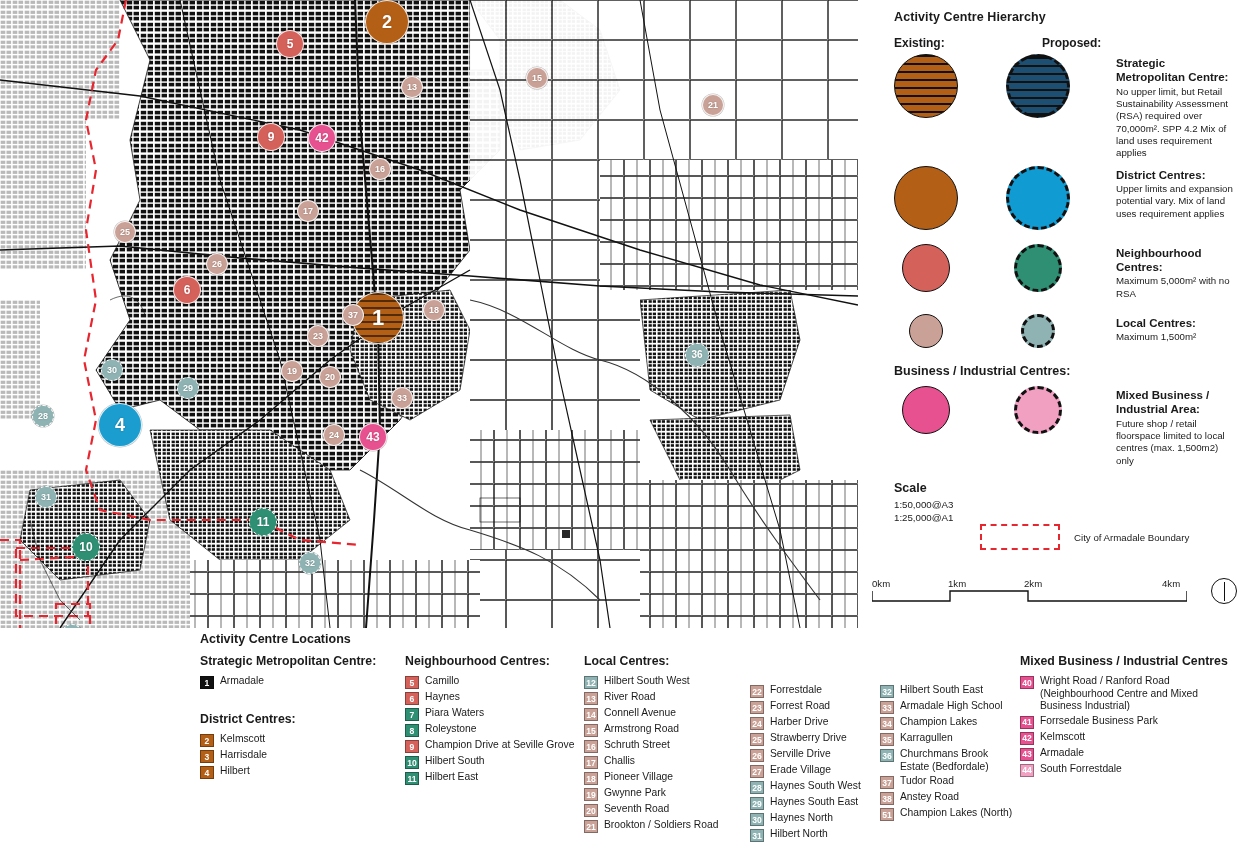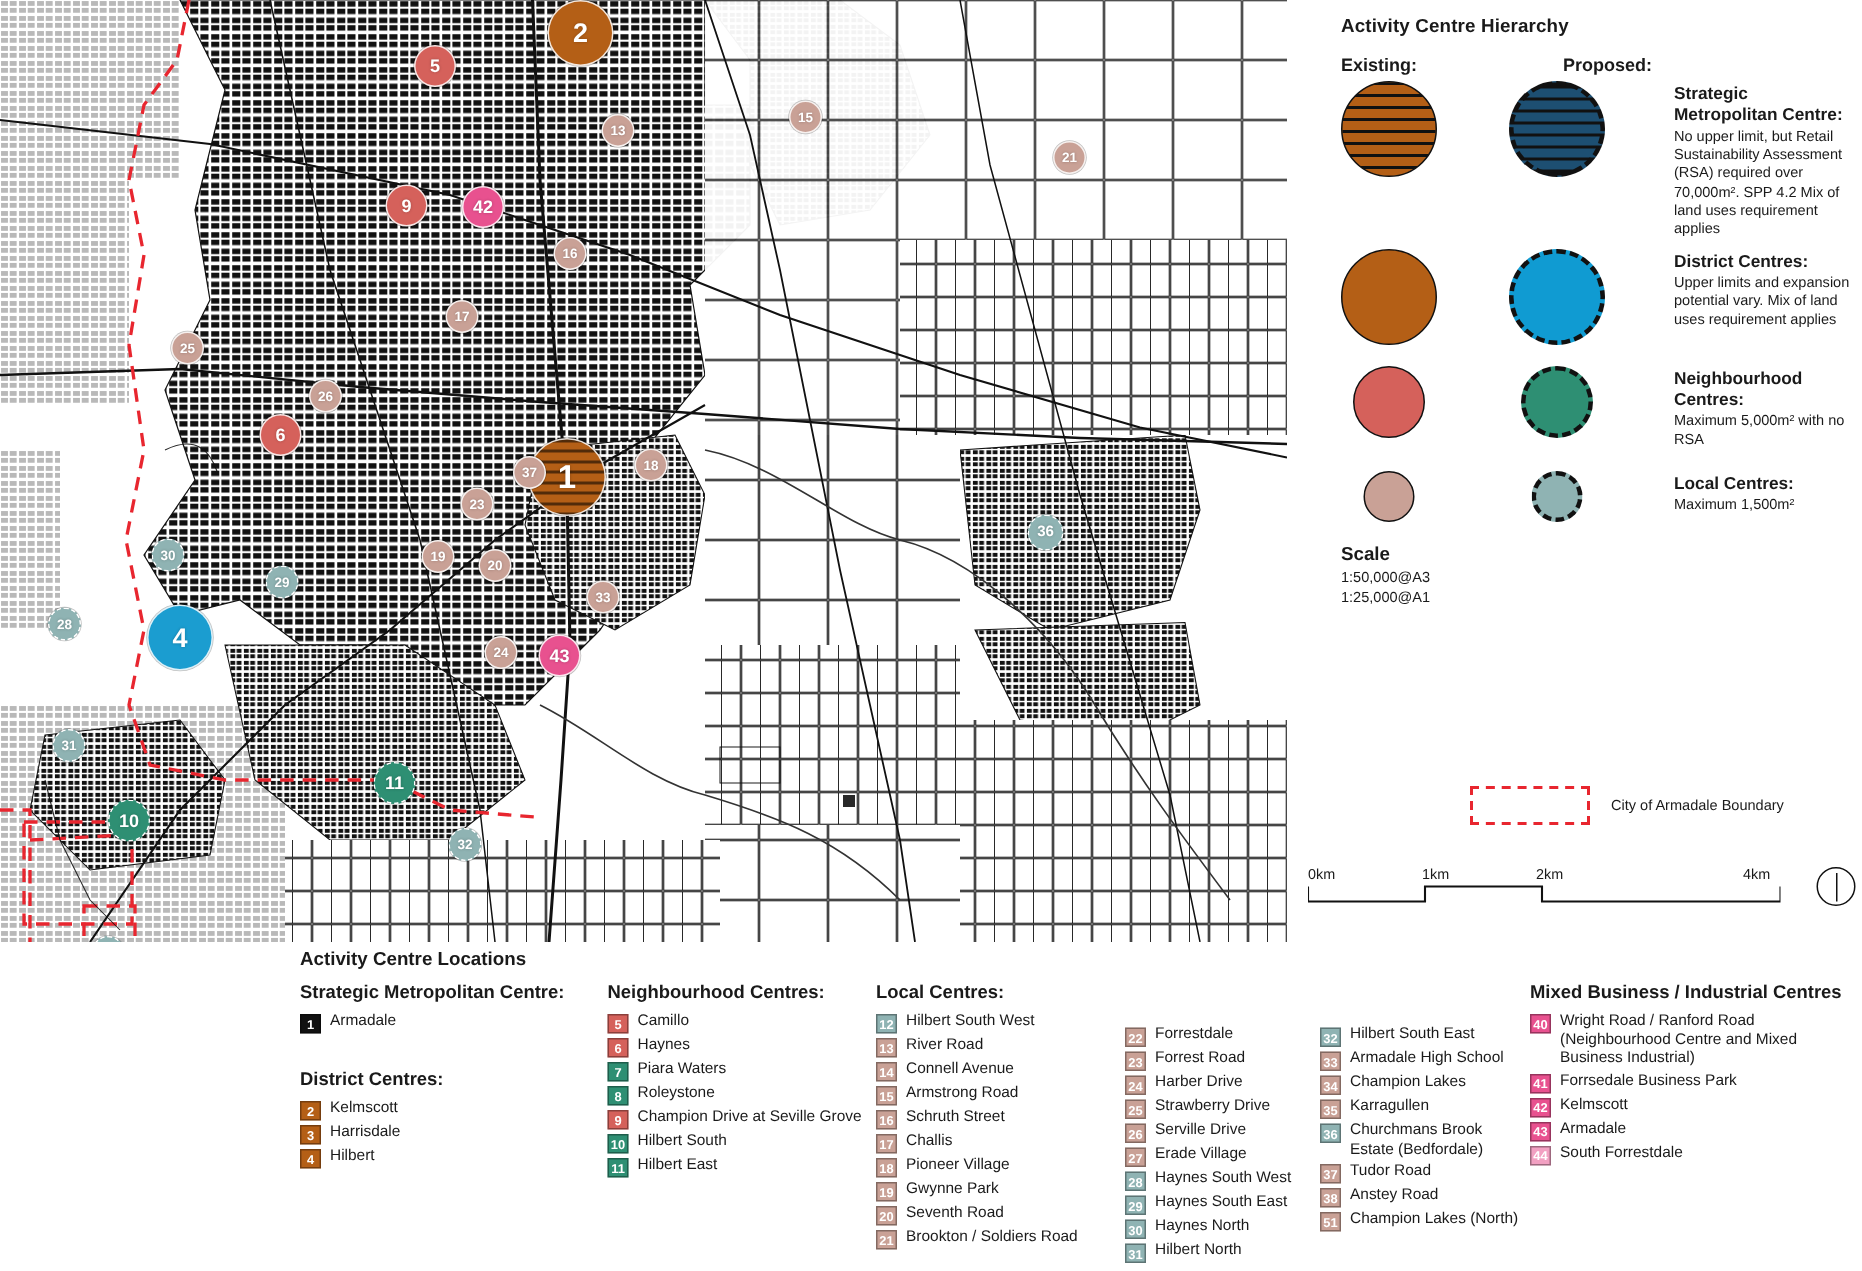--- a/index.html
+++ b/index.html
@@ -333,21 +333,34 @@
       </div>
     <div class="sw-wrap second" style="padding-left:15px;">
         <div class="swatch sw-loc-p"></div>
       </div>
     <div class="hier-text">
       <div class="hier-title">Local Centres:</div>
       <div class="hier-desc">Maximum 1,500m²</div>
     </div>
   </div>
 
-
+  <div id="bi-head">Business / Industrial Centres:</div>
+
+  <div class="hier-row">
+    <div class="sw-wrap" style="padding-left:8px;">
+        <div class="swatch sw-mix-e"></div>
+      </div>
+    <div class="sw-wrap second" style="padding-left:8px;">
+        <div class="swatch sw-mix-p"></div>
+      </div>
+    <div class="hier-text">
+      <div class="hier-title">Mixed Business / Industrial Area:</div>
+      <div class="hier-desc">Future shop / retail floorspace limited to local centres (max. 1,500m2) only</div>
+    </div>
+  </div>
 
   <div id="scale-block">
     <div class="s-title">Scale</div>
     <div class="s-line">1:50,000@A3</div>
     <div class="s-line">1:25,000@A1</div>
   </div>
 </div>
 
 <div id="boundary-row">
   <div id="boundary-swatch"></div>

